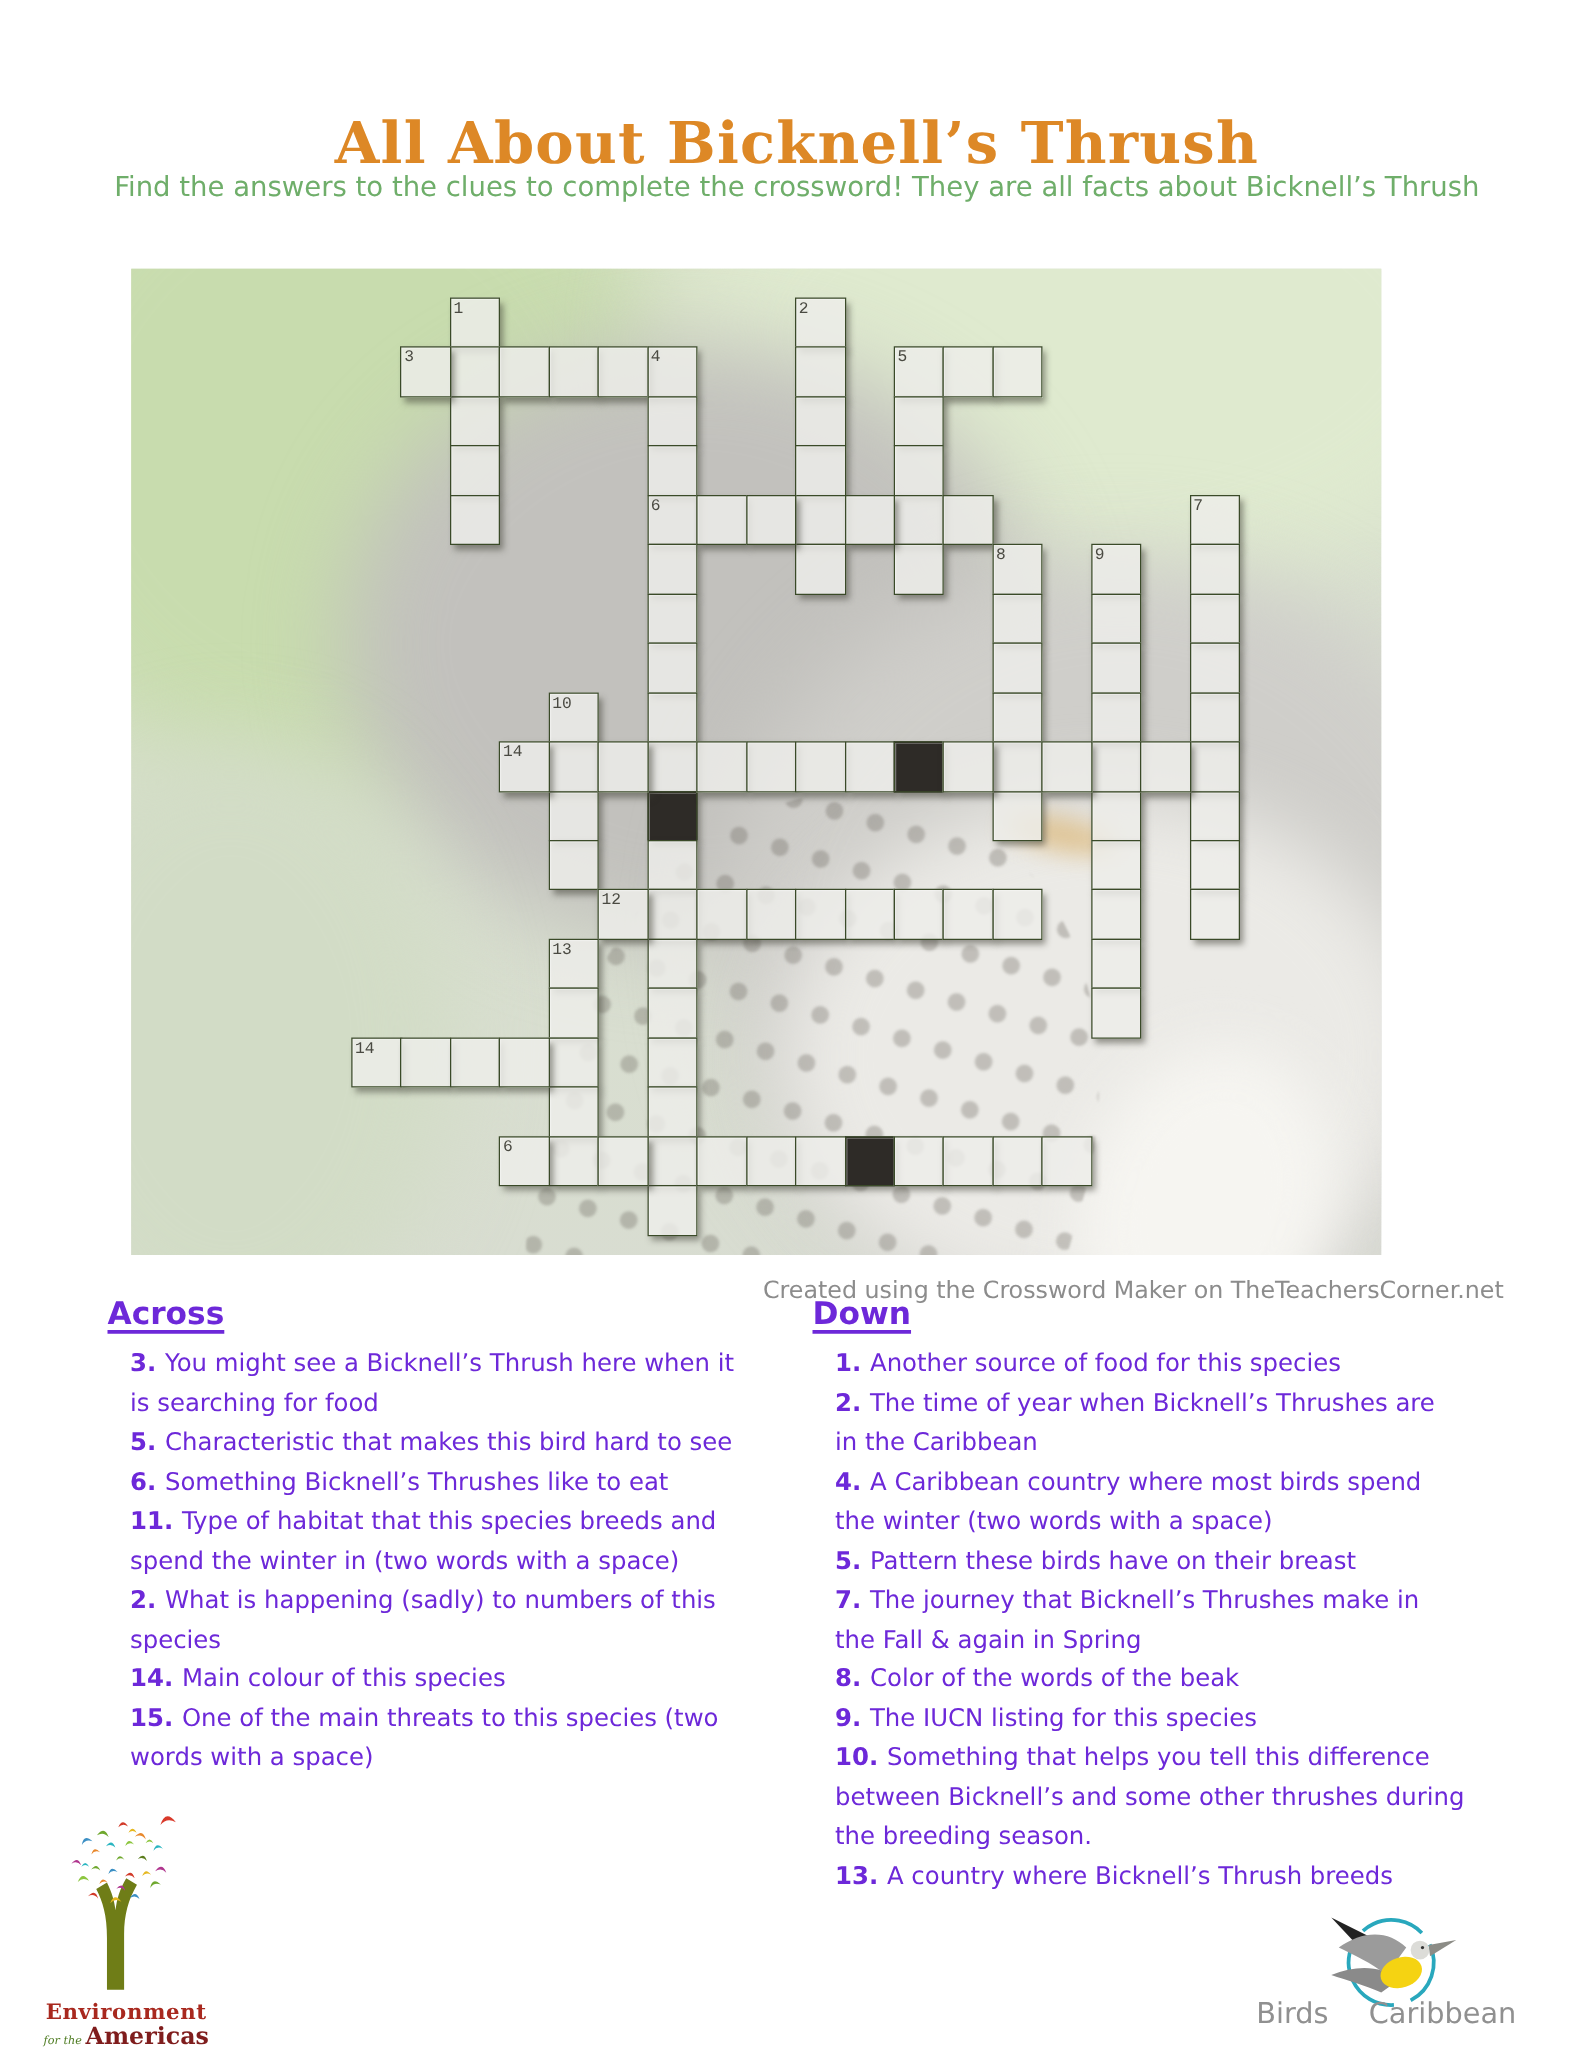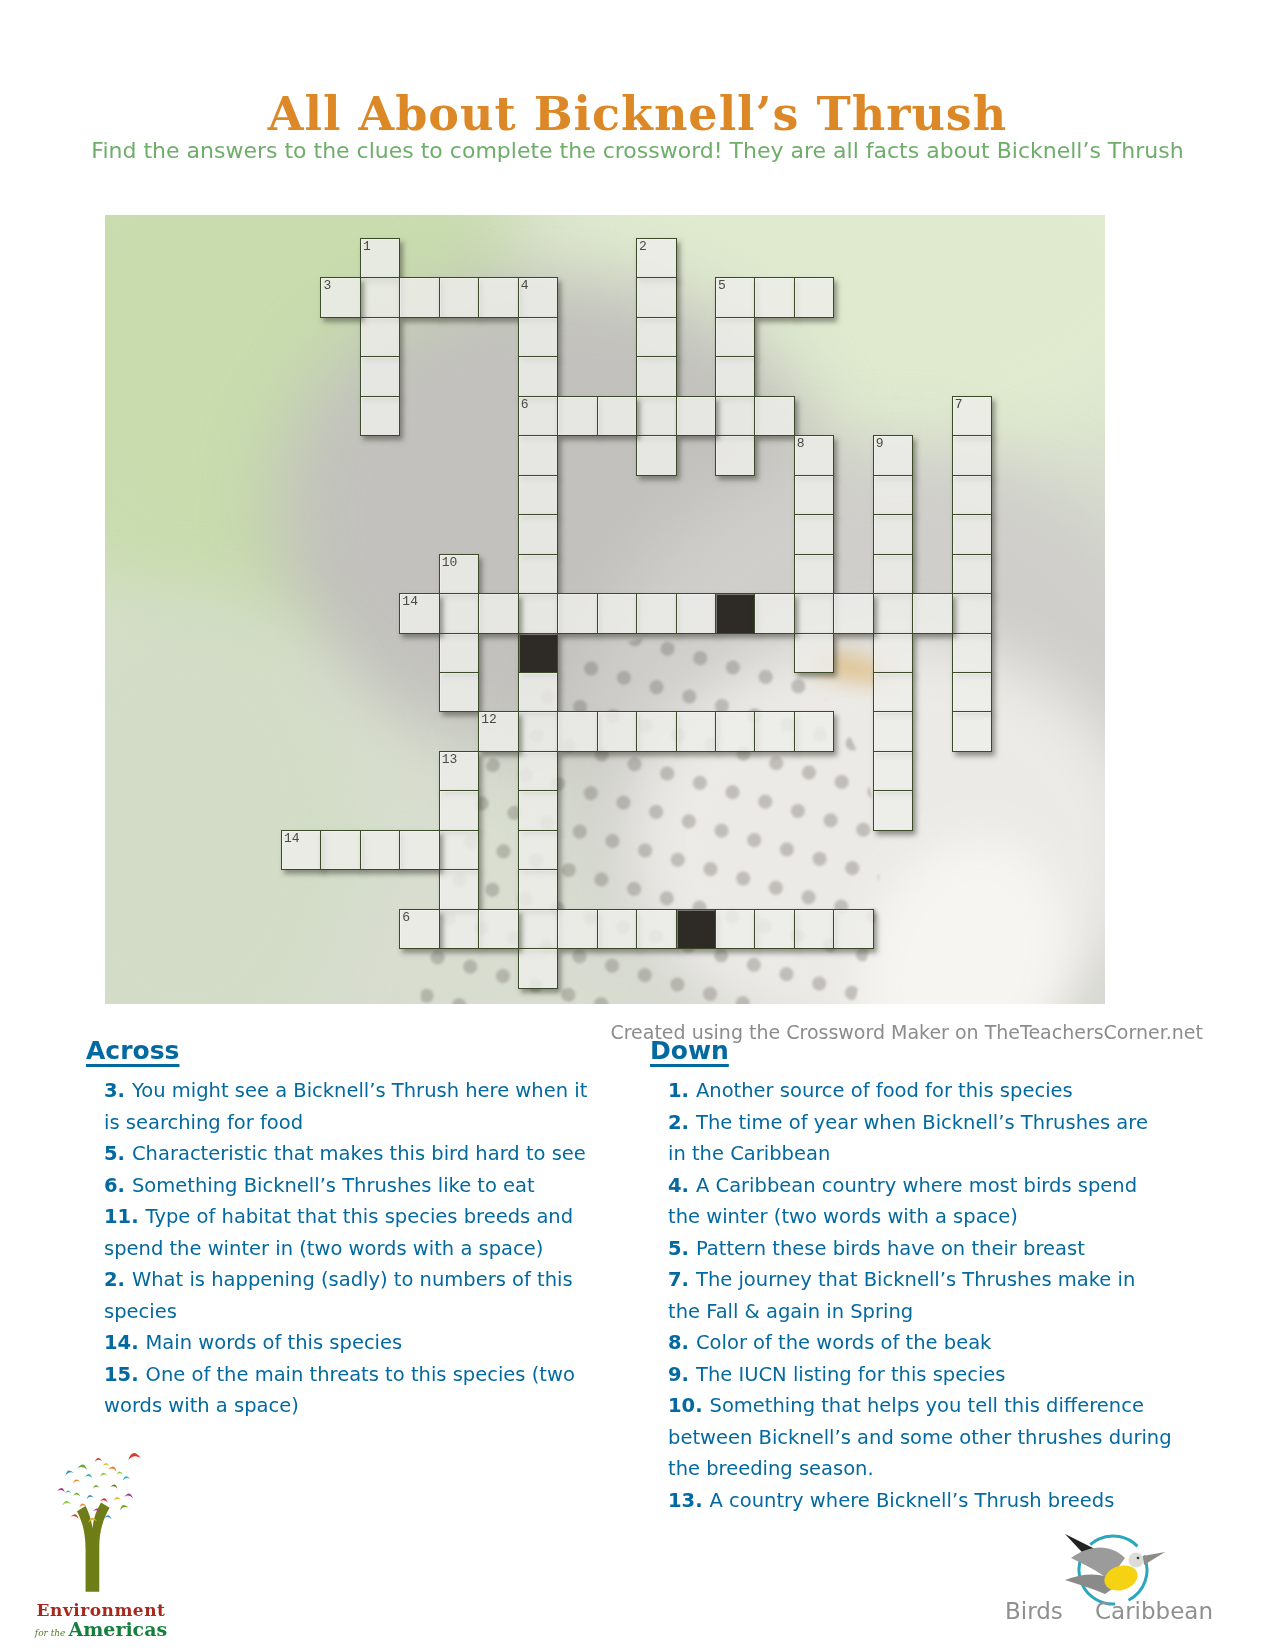--- a/index.html
+++ b/index.html
@@ -35,36 +35,36 @@
     background:rgba(237,237,233,0.84);border:1.5px solid var(--cell-border-olive);
     box-shadow:3px 4px 5px rgba(60,60,50,.5), inset 1px 1px 0 rgba(255,255,255,.35);}
   .cell.black{background:var(--black-cell);}
   .cell .num{position:absolute;top:0px;left:2px;font-family:"Liberation Mono",monospace;
     font-size:13px;color:#4a4a42;line-height:15px;}
 
   
   .credit{position:absolute;top:1021px;right:72px;font-size:19px;color:var(--credit-gray);}
 
   
-  .clues{position:absolute;top:1036px;width:552px;color:#0369a1;}
+  .clues{position:absolute;top:1036px;width:552px;color:#6d28d9;}
   .clues.across{left:86px;}
   .clues.down{left:650px;}
   .clues h2{margin:0 0 10px 0;font-size:25px;font-weight:bold;
     text-decoration:underline;text-decoration-thickness:2.5px;text-underline-offset:5px;}
   .clue{padding-left:18px;font-size:19.5px;line-height:31.5px;}
   .clue b{margin-right:7px;}
   .clue-text{white-space:pre-line;}
 
   
   .efta{position:absolute;left:26px;top:1446px;width:150px;text-align:center;}
   .efta .l1{display:block;margin-top:0px;font-family:"DejaVu Serif",serif;font-weight:bold;
     font-size:17px;color:var(--efta-red);letter-spacing:.5px;}
   .efta .l23{display:block;line-height:18px;}
   .efta .l2{font-family:"DejaVu Serif",serif;font-style:italic;font-size:9px;color:#4e7c22;margin-right:3px;}
-  .efta .l3{font-family:"DejaVu Serif",serif;font-weight:bold;font-size:19px;color:#15803d;}
+  .efta .l3{font-family:"DejaVu Serif",serif;font-weight:bold;font-size:19px;color:#7f1d1d;}
 
   
   .bc{position:absolute;left:990px;top:1528px;width:240px;height:110px;}
   .bc svg{position:absolute;left:45px;top:0px;}
   .bc .w1,.bc .w2{position:absolute;top:70px;font-size:23px;color:#909090;}
   .bc .w1{left:15px;}
   .bc .w2{left:105px;}
 </style>
 </head>
 <body>
@@ -235,21 +235,21 @@
     <h2>Across</h2>
     <div id="across-list">
         <div class="clue"><b>3.</b><span class="clue-text">You might see a Bicknell’s Thrush here when it
 is searching for food</span></div>
         <div class="clue"><b>5.</b><span class="clue-text">Characteristic that makes this bird hard to see</span></div>
         <div class="clue"><b>6.</b><span class="clue-text">Something Bicknell’s Thrushes like to eat</span></div>
         <div class="clue"><b>11.</b><span class="clue-text">Type of habitat that this species breeds and
 spend the winter in (two words with a space)</span></div>
         <div class="clue"><b>2.</b><span class="clue-text">What is happening (sadly) to numbers of this
 species</span></div>
-        <div class="clue"><b>14.</b><span class="clue-text">Main words of this species</span></div>
+        <div class="clue"><b>14.</b><span class="clue-text">Main colour of this species</span></div>
         <div class="clue"><b>15.</b><span class="clue-text">One of the main threats to this species (two
 words with a space)</span></div>
       </div>
   </section>
 
   <section class="clues down">
     <h2>Down</h2>
     <div id="down-list">
         <div class="clue"><b>1.</b><span class="clue-text">Another source of food for this species</span></div>
         <div class="clue"><b>2.</b><span class="clue-text">The time of year when Bicknell’s Thrushes are

